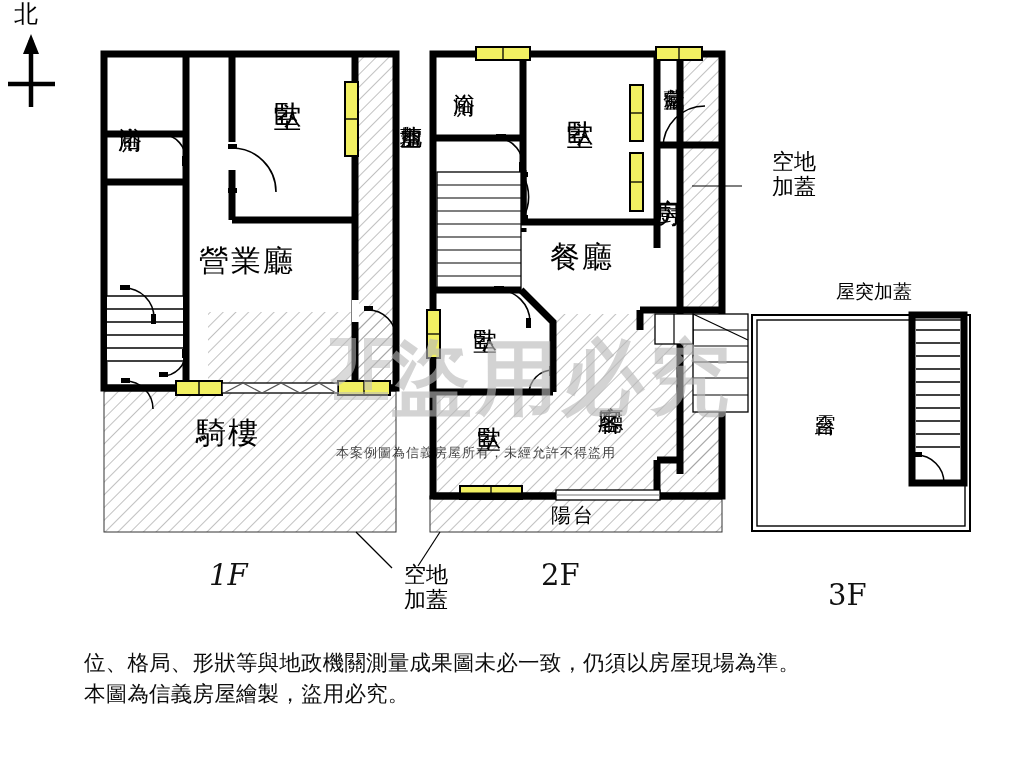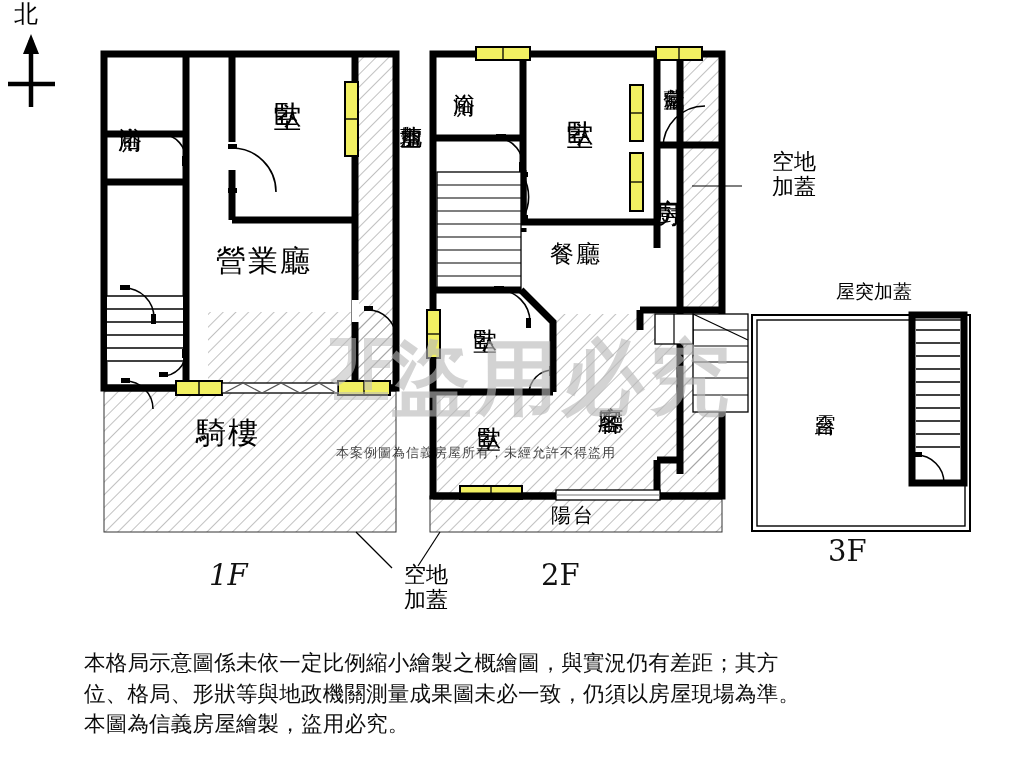--- a/index.html
+++ b/index.html
@@ -278,56 +278,55 @@
       <rect x="910" y="452" width="12" height="5" fill="#000"></rect>
       <rect x="910" y="480" width="12" height="5" fill="#000"></rect>
     </g>
 
   </svg>
 
   <div class="lbl cjk" style="left:14px;top:2px;font-size:24px;">北</div>
 
   <div class="lbl vert" style="left:118px;top:108px;font-size:24px;">浴廁</div>
   <div class="lbl vert" style="left:273px;top:80px;font-size:28px;">臥室</div>
-  <div class="lbl" style="left:216px;top:246px;font-size:30px;letter-spacing:2px;">營業廳</div>
+  <div class="lbl" style="left:199px;top:246px;font-size:30px;letter-spacing:2px;">營業廳</div>
   <div class="lbl" style="left:196px;top:418px;font-size:30px;letter-spacing:2px;">騎樓</div>
   <div class="lbl vert" style="left:400px;top:108px;font-size:22px;">空地加蓋</div>
 
   <div class="lbl vert" style="left:453px;top:76px;font-size:22px;">浴廁</div>
   <div class="lbl vert" style="left:567px;top:100px;font-size:27px;">臥室</div>
   <div class="lbl vert" style="left:663px;top:72px;font-size:21px;">儲藏室</div>
   <div class="lbl vert" style="left:655px;top:178px;font-size:26px;">廚房</div>
-  <div class="lbl" style="left:550px;top:242px;font-size:24px;letter-spacing:2px;">餐廳</div>
+  <div class="lbl" style="left:550px;top:242px;font-size:30px;letter-spacing:2px;">餐廳</div>
   <div class="lbl vert" style="left:473px;top:310px;font-size:24px;">臥室</div>
   <div class="lbl vert" style="left:477px;top:408px;font-size:24px;">臥室</div>
   <div class="lbl vert" style="left:598px;top:386px;font-size:26px;">客廳</div>
   <div class="lbl" style="left:551px;top:505px;font-size:20px;letter-spacing:2px;">陽台</div>
 
   <div class="annot" style="left:744px;top:150px;width:72px;font-size:22px;">空地
 加蓋</div>
 
   <div class="annot" style="left:800px;top:281px;width:112px;font-size:19px;">屋突加蓋</div>
   <div class="lbl vert" style="left:814px;top:398px;font-size:21px;">露台</div>
 
   <div class="floorlbl" style="left:209px;top:558px;font-style:italic;">1F</div>
   <div class="floorlbl" style="left:541px;top:558px;">2F</div>
-  <div class="floorlbl" style="left:828px;top:534px;text-align:right;">3F</div>
+  <div class="floorlbl" style="left:828px;top:578px;text-align:right;">3F</div>
 
   <div class="annot" style="left:372px;top:563px;width:76px;font-size:22px;">空地
 加蓋</div>
 
   <svg id="wmlogo" viewBox="0 0 78 86">
     <path d="M8 8 L34 8 L34 30 Q34 46 16 56 L8 50 Q26 42 26 28 L26 16 L8 16 Z" fill="#bcbcbc"></path>
     <path d="M42 8 L70 8 L70 16 L50 16 L50 30 L68 30 L68 38 L50 38 L50 60 L42 60 Z" fill="#bcbcbc"></path>
     <path d="M12 62 L66 62 L66 70 L12 70 Z" fill="#bcbcbc"></path>
   </svg>
   <div id="wm">
     <div class="wmtext">盜用必究</div>
   </div>
   <div id="wmsmall">本案例圖為信義房屋所有，未經允許不得盜用</div>
 
   <div id="disclaimer">
-    <div>本格局示意圖係未依一定比例縮小繪製之概繪圖，與實況仍有差距；其方</div>
     <div>位、格局、形狀等與地政機關測量成果圖未必一致，仍須以房屋現場為準。</div>
     <div>本圖為信義房屋繪製，盜用必究。</div>
   </div>
 
 </div>
 
 </body></html>

